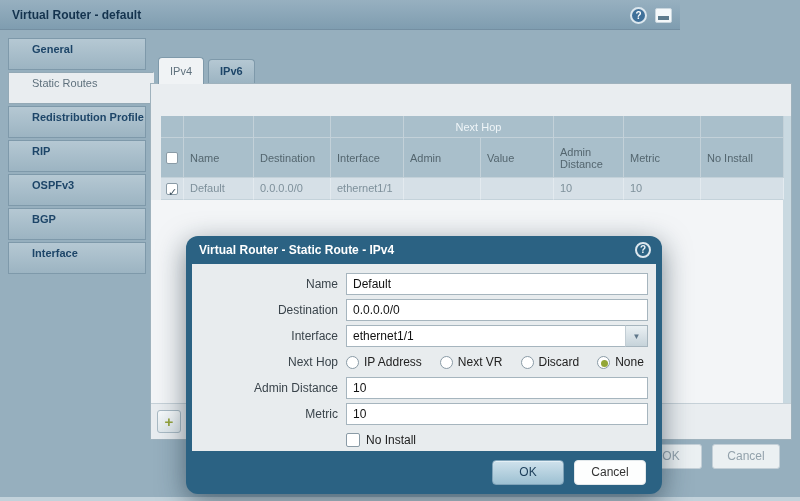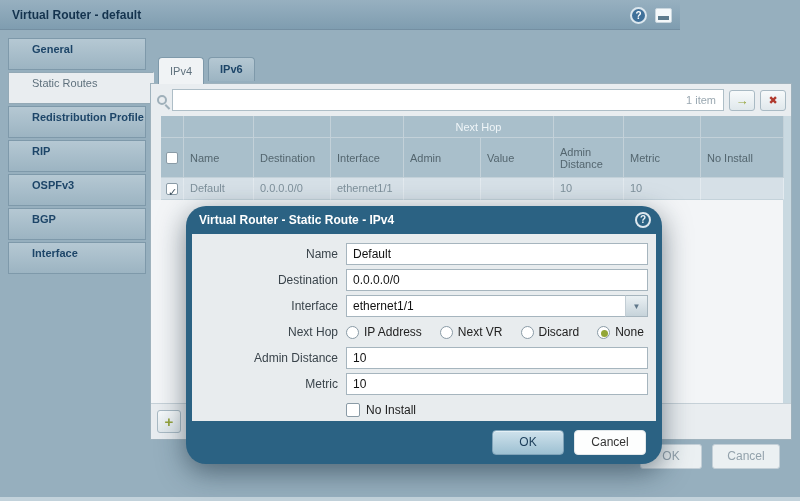--- a/index.html
+++ b/index.html
@@ -25,21 +25,21 @@
   
   .sidebar { position:absolute; left:8px; top:38px; width:150px; }
   .side-item { width:138px; height:32px; line-height:20px; margin-bottom:2px;
     padding-left:23px; border:1px solid #7E99AA; border-radius:0;
     background:linear-gradient(#B5C8D3,#9CB4C2); color:#1D4568; font-weight:bold;
     cursor:pointer; white-space:nowrap; overflow:hidden; }
   .side-item.sel { width:146px; background:#E9EDF0; color:#5F717D; font-weight:normal;
     border-color:#93A9B6; border-right-color:#E9EDF0; }
 
   
-  .tab-row { position:absolute; left:158px; top:57px; display:flex; align-items:flex-start; gap:4px; z-index:2; }
+  .tab-row { position:absolute; left:158px; top:57px; display:flex; align-items:flex-end; gap:4px; z-index:2; }
   .tab { padding:0 11px; border:1px solid #7E99AA; border-bottom:none;
     border-radius:4px 4px 0 0; cursor:pointer; }
   .tab.sel { height:27px; line-height:26px; background:#F0F3F5; color:#5F717D; margin-bottom:-1px; }
   .tab.unsel { height:24px; line-height:23px; background:linear-gradient(#B5C8D3,#9CB4C2);
     color:#1D4568; font-weight:bold; }
 
   
   .panel { position:absolute; left:150px; top:83px; width:642px; height:357px;
     background:#E9EDF0; border:1px solid #9FB2BD; }
   .search-row { position:absolute; left:6px; top:5px; right:5px; height:22px;
@@ -86,22 +86,22 @@
   
   .outer-btn { position:absolute; top:444px; height:25px; border:1px solid #C3CFD7;
     border-radius:3px; background:#EBF0F2; color:#93A2AC; font-size:12px;
     text-align:center; line-height:23px; cursor:pointer; }
   .outer-ok { left:640px; width:62px; }
   .outer-cancel { left:712px; width:68px; }
 
   .bottom-edge { position:absolute; left:0; right:0; bottom:0; height:4px; background:#C2D2DB; }
 
   
-  .modal { position:absolute; left:186px; top:206px; width:476px; height:258px;
-    background:#2B6283; border-radius:20px; box-shadow:0 8px 28px rgba(20,40,55,.55); z-index:10; }
+  .modal { position:absolute; left:186px; top:236px; width:476px; height:258px;
+    background:#2B6283; border-radius:12px; box-shadow:0 8px 28px rgba(20,40,55,.55); z-index:10; }
   .modal-title { position:absolute; left:0; top:0; right:0; height:28px; }
   .modal-title .mt { position:absolute; left:13px; top:0; line-height:28px;
     color:#fff; font-size:12px; font-weight:bold; }
   .modal-help { position:absolute; right:11px; top:6px; width:16px; height:16px;
     border:2px solid #DCE7EE; border-radius:50%; color:#EAF2F7; font-size:10px;
     font-weight:bold; text-align:center; line-height:12px; cursor:pointer; }
   .modal-body { position:absolute; left:6px; right:6px; top:28px; height:187px;
     background:#E8ECEE; padding-top:5px; }
   .frow { display:flex; align-items:center; margin:4px 8px; height:22px; }
   .flabel { width:138px; text-align:right; margin-right:8px; color:#3A444B; font-size:12px; }
@@ -150,29 +150,20 @@
     <div class="side-item">BGP</div>
     <div class="side-item">Interface</div>
   </div>
 
   <div class="tab-row">
     <div class="tab sel">IPv4</div>
     <div class="tab unsel">IPv6</div>
   </div>
 
   <div class="panel">
-    <div class="search-row">
-      <span class="search-icon"></span>
-      <span class="search-wrap">
-        <input type="text" value="" style="">
-        <span class="count-label">1 item</span>
-      </span>
-      <span class="mini-btn go">→</span>
-      <span class="mini-btn clear">✖</span>
-    </div>
 
     <div class="table-void"></div>
     <div class="scroll-strip"></div>
 
     <div class="rtable">
 
       <div class="gcell"></div>
       <div class="gcell"></div>
       <div class="gcell"></div>
       <div class="gcell"></div>

